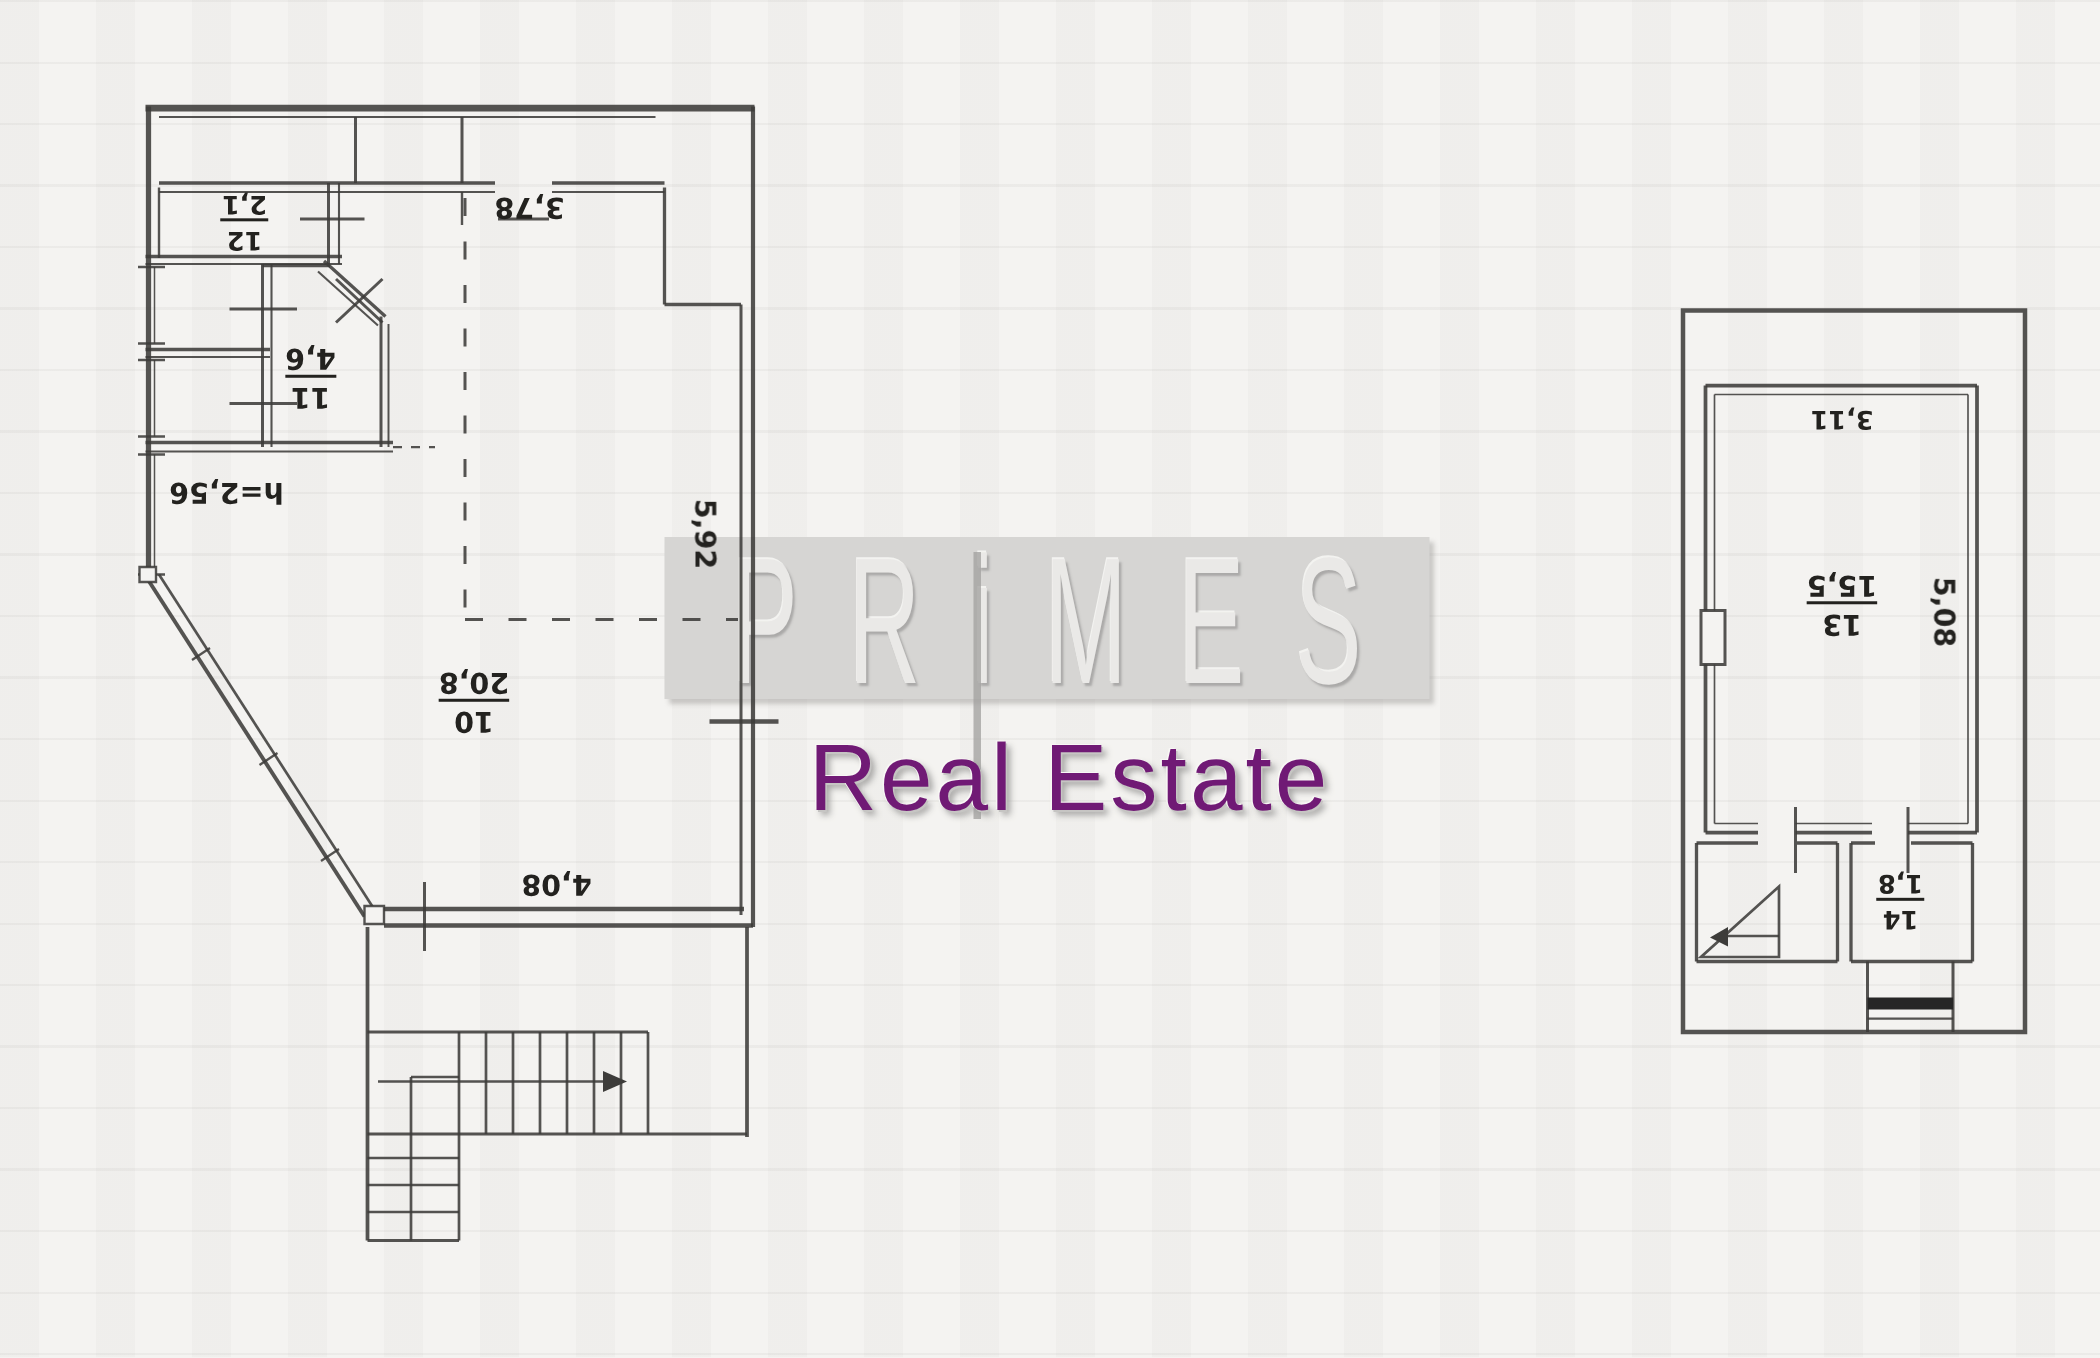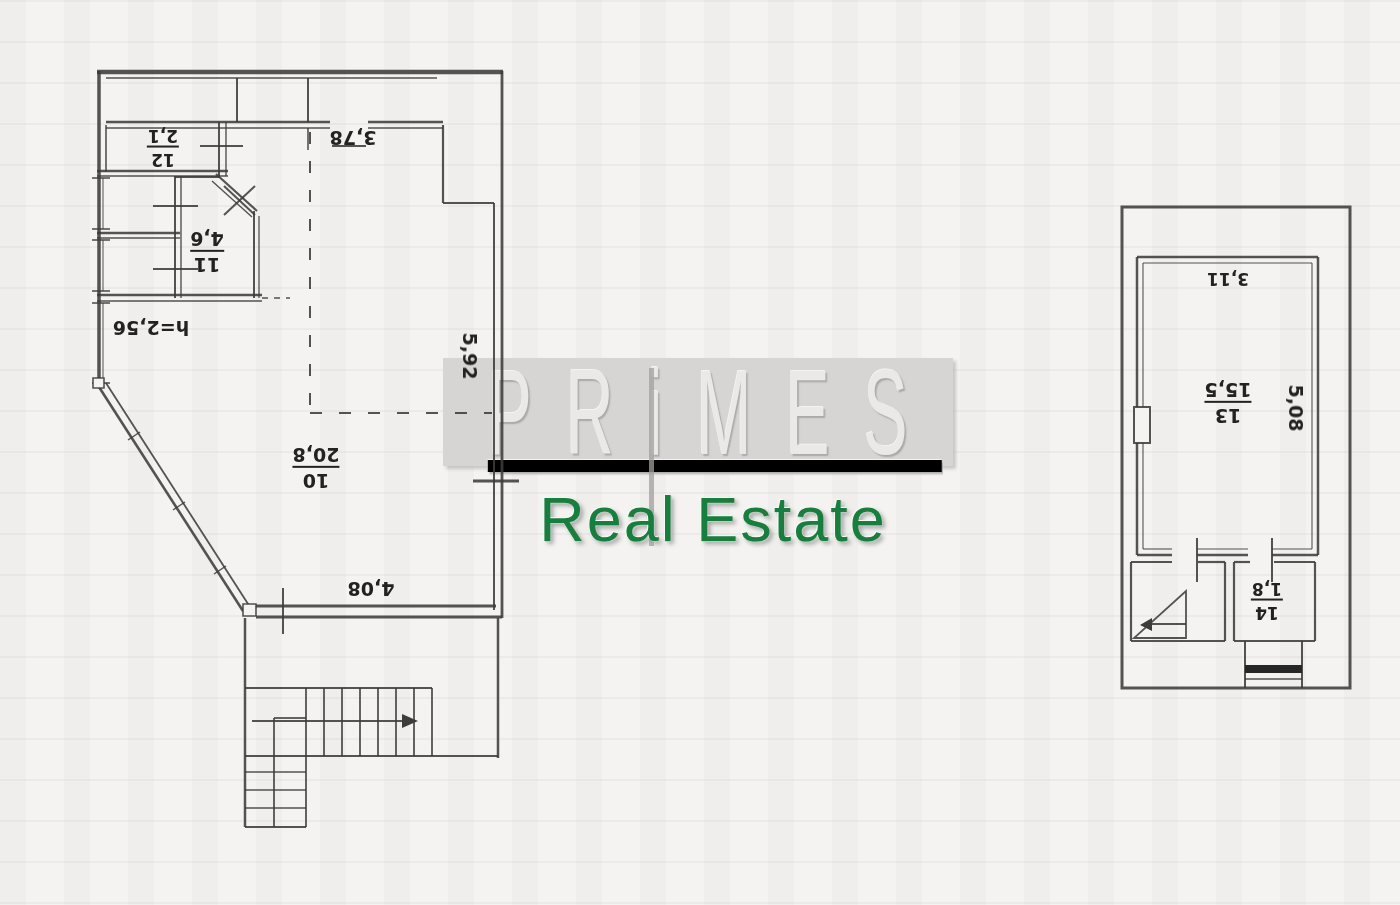--- a/index.html
+++ b/index.html
@@ -7,29 +7,29 @@
        background:#f4f3f1;font-family:"Liberation Sans",sans-serif;}
   
   .scan-noise{position:absolute;inset:0;pointer-events:none;
     background:
       repeating-linear-gradient(180deg, rgba(125,122,116,0.07) 0 1.5px, rgba(125,122,116,0) 1.5px 41px),
       repeating-linear-gradient(90deg, rgba(125,122,116,0.04) 0 26px, rgba(125,122,116,0) 26px 64px);
   }
   
   .wm-band{position:absolute;left:443px;top:358px;width:510px;height:108px;
     background:#d6d5d3;box-shadow:3px 3px 3px rgba(150,149,147,.45);
-    display:flex;align-items:center;justify-content:center;overflow:visible;text-decoration:underline;}
+    display:flex;align-items:flex-end;justify-content:center;overflow:visible;}
   .wm-band .brand-text{font-size:120px;line-height:104px;white-space:nowrap;
     transform:scaleX(.55);letter-spacing:62px;padding-left:62px;
     color:#eae9e7;text-shadow:3px 2px 2px rgba(168,167,165,.95), -1px -1px 0 rgba(250,250,248,.8);
     font-family:"Liberation Sans",sans-serif;}
   .wm-i-stem{position:absolute;left:649px;top:368px;width:5px;height:178px;
     background:#a09f9d;opacity:.75;}
   .wm-tagline{position:absolute;left:713px;top:519px;transform:translate(-50%,-50%);
-    font-size:63px;letter-spacing:2px;white-space:nowrap;color:#15803d;
+    font-size:63px;letter-spacing:2px;white-space:nowrap;color:#701a75;
     text-shadow:-1px -1px 0 #f8f7f5, 1px 1px 0 #c6c5c3, 3px 3px 4px rgba(152,151,149,.85);}
   
   svg.plan{position:absolute;left:0;top:0;filter:blur(.3px);}
   svg.plan *{vector-effect:non-scaling-stroke;}
   
   .room-label{position:absolute;transform:translate(-50%,-50%) rotate(180deg);
     text-align:center;font:bold 19px "DejaVu Sans",sans-serif;color:#23221f;
     filter:blur(.3px);line-height:1.15;}
   .room-label .rnum{display:block;border-bottom:2px solid #23221f;padding:0 4px 1px;}
   .room-label .rarea{display:block;padding-top:1px;}

